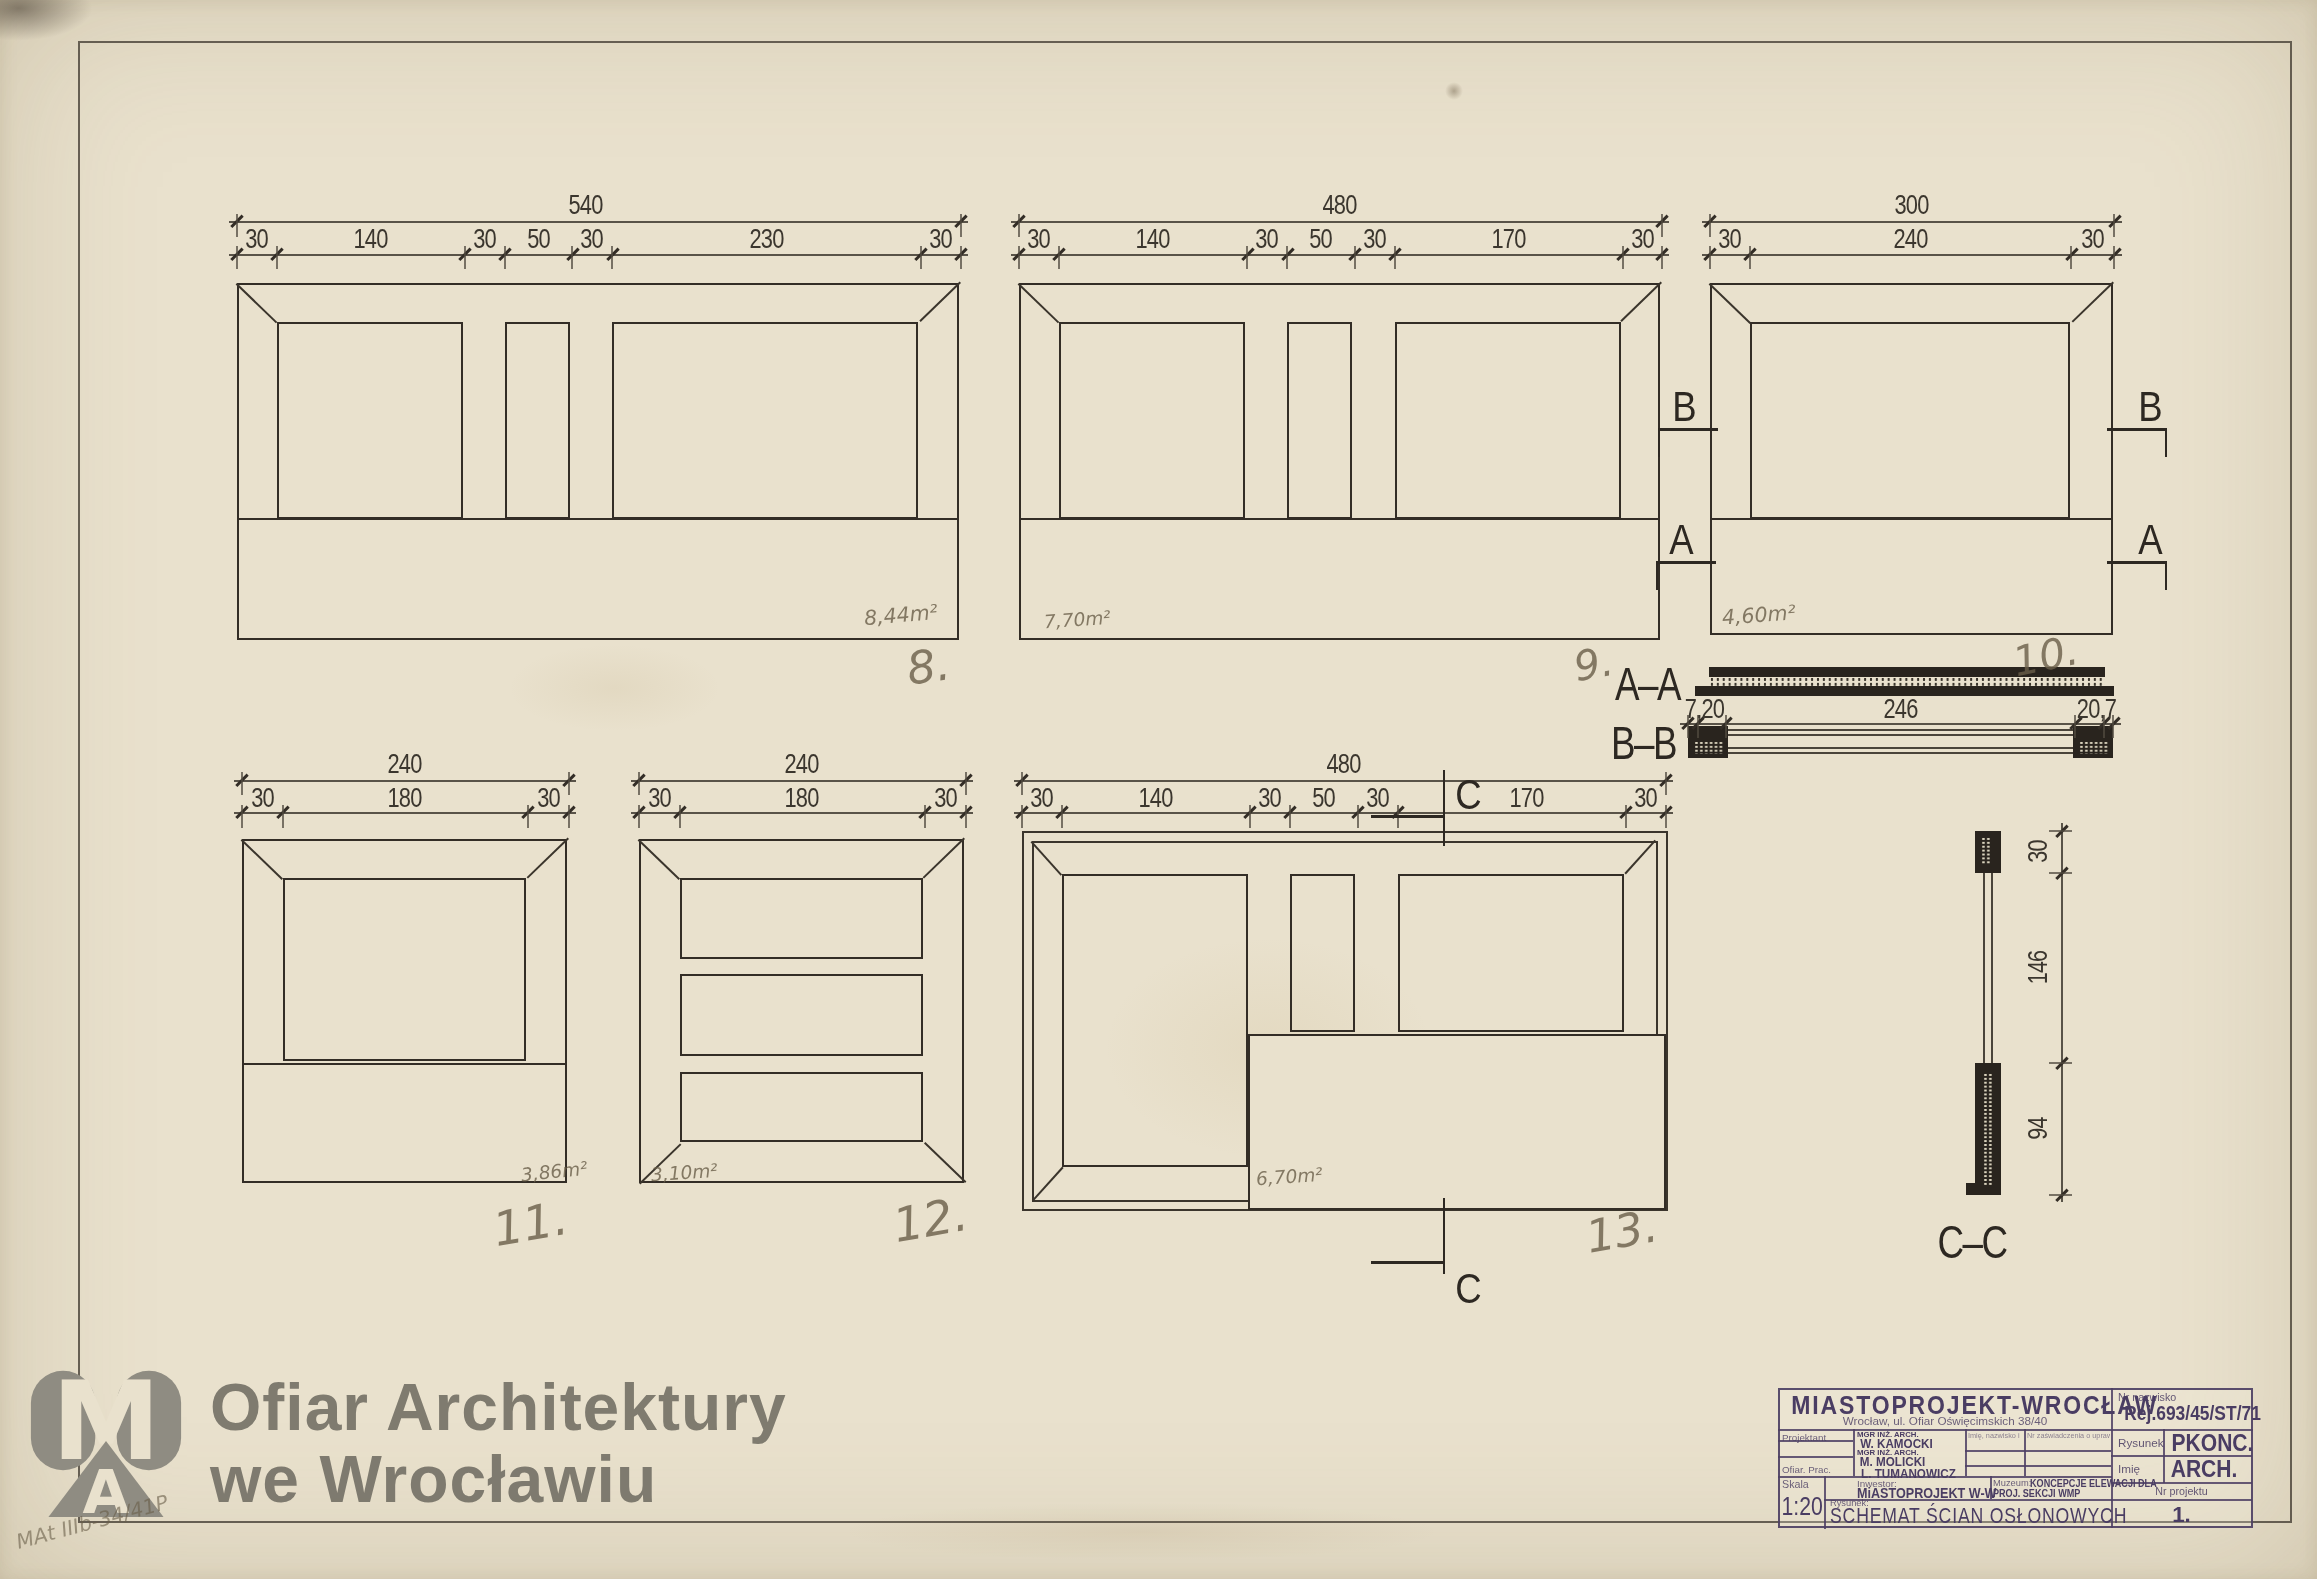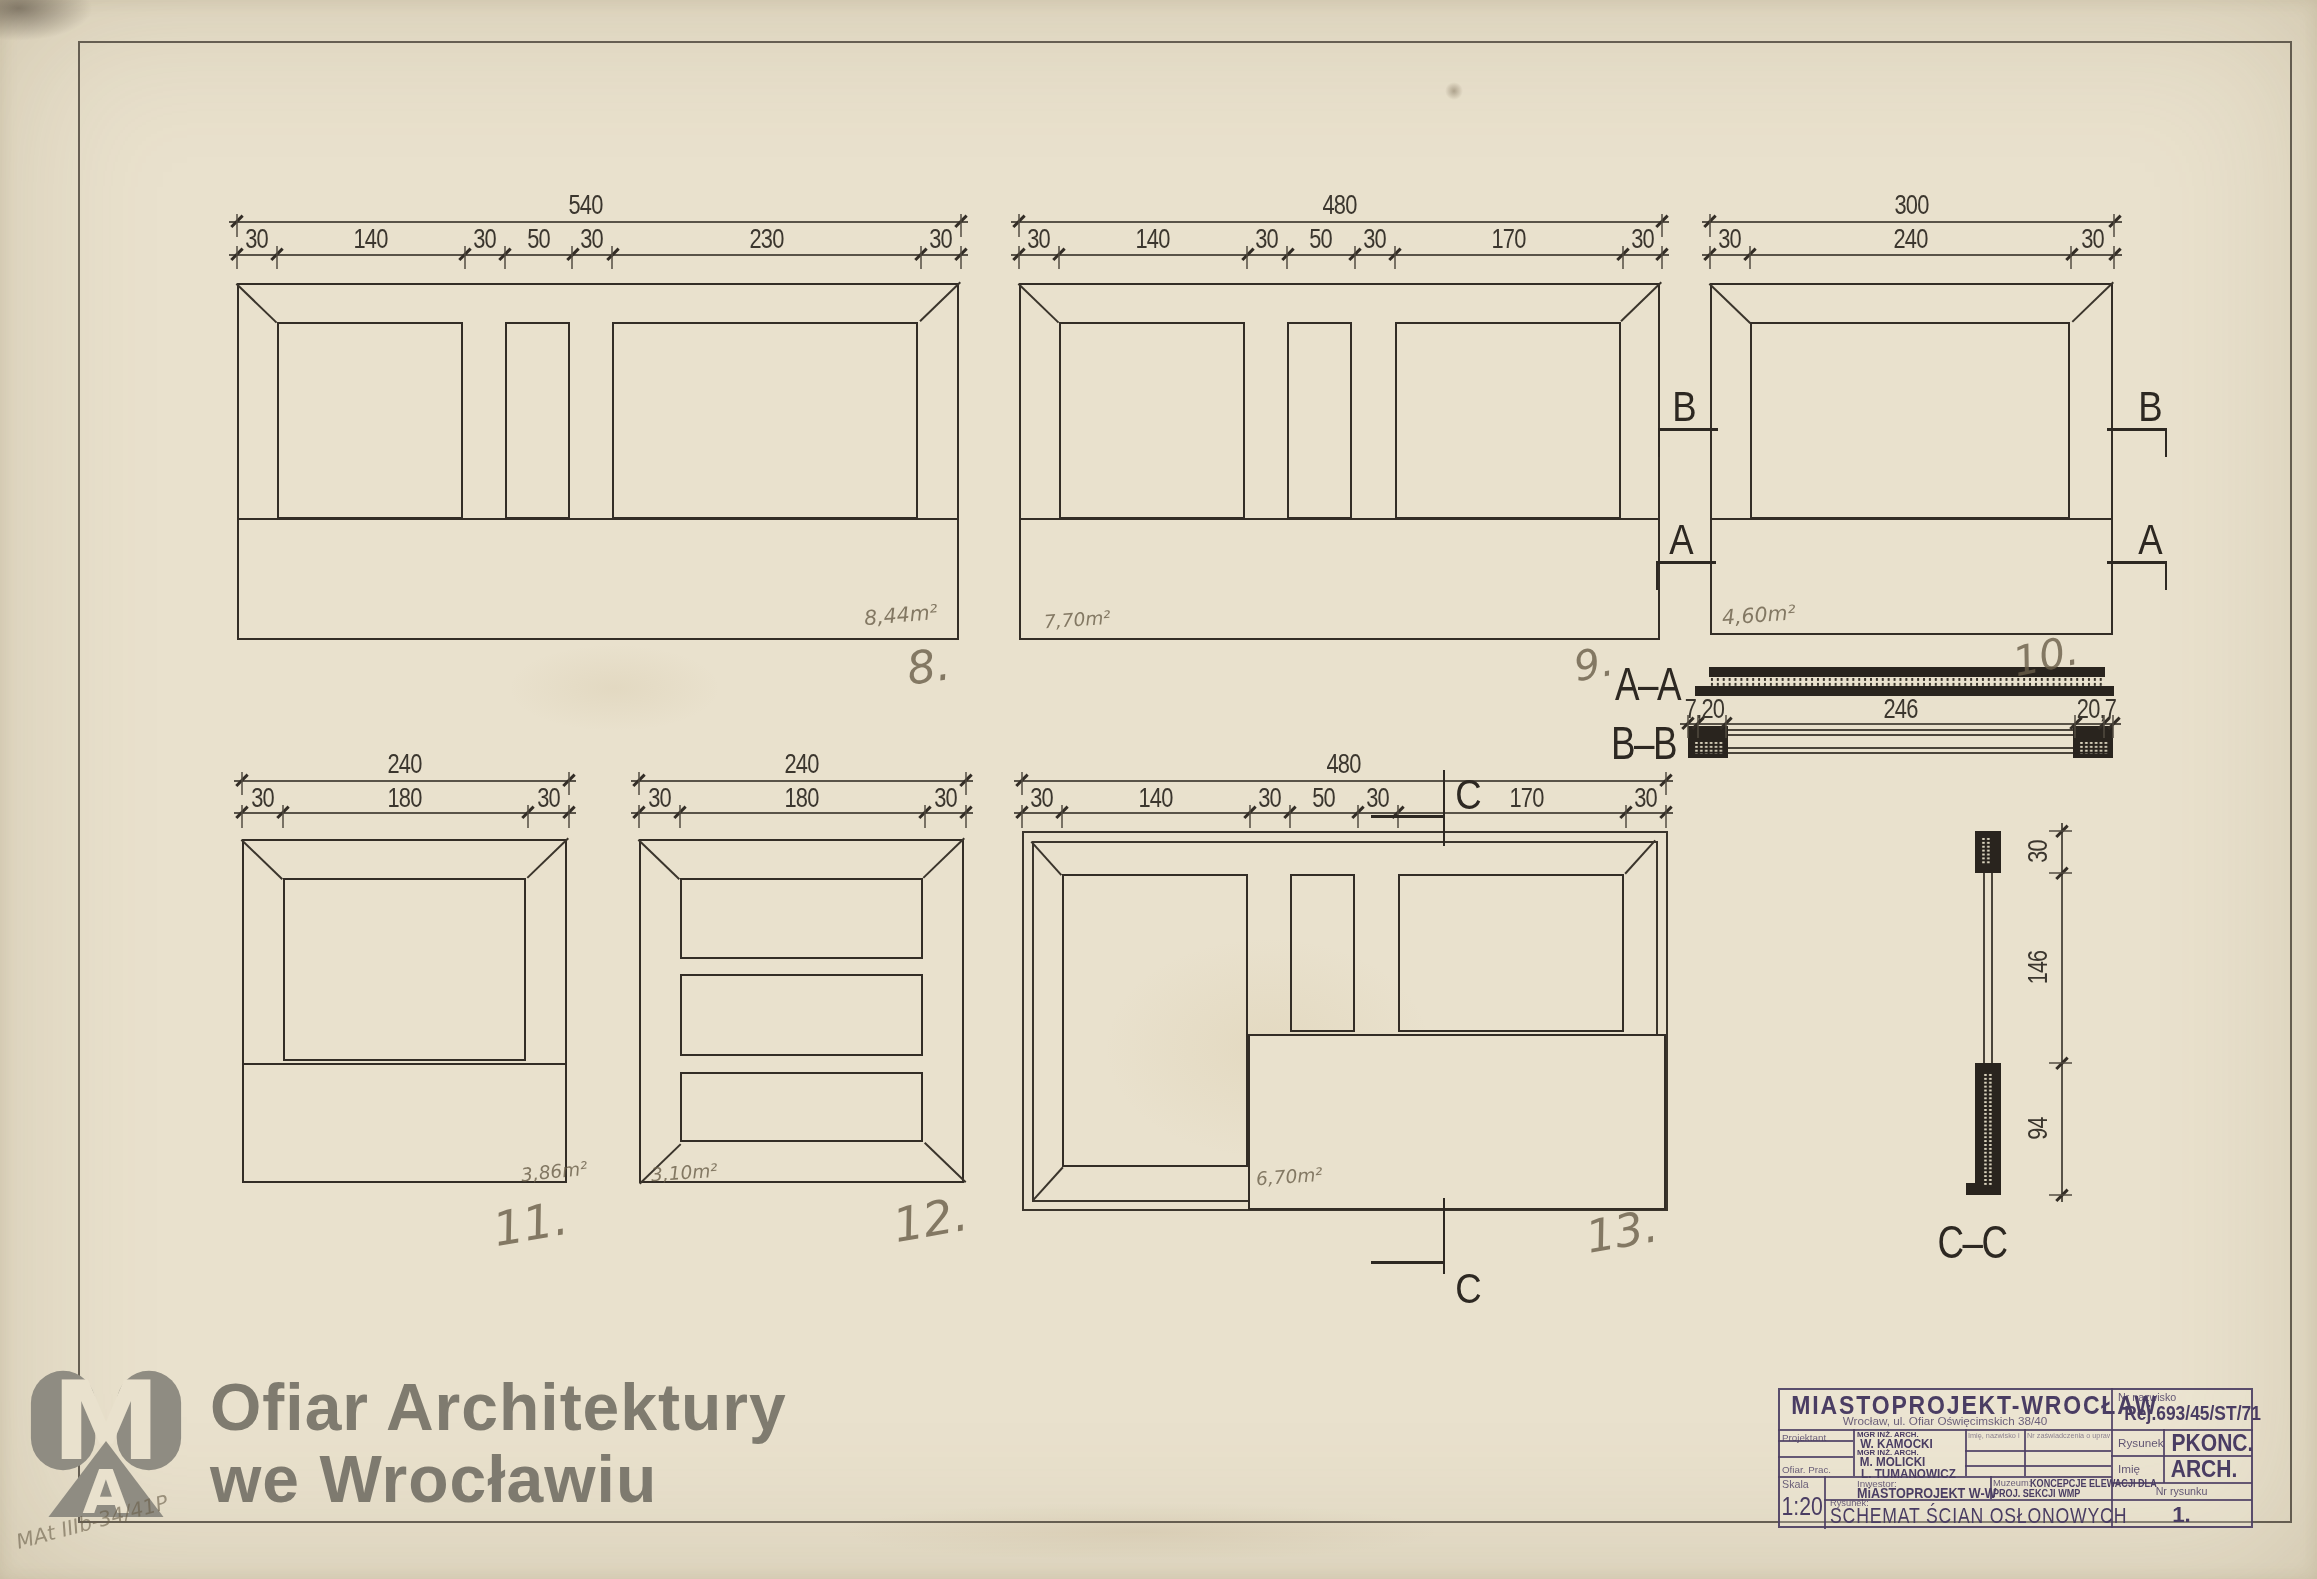--- a/index.html
+++ b/index.html
@@ -159,21 +159,21 @@
   <div class="tb-line" style="left:1824px;top:1499px;width:288px;height:2px;"></div>
 
   <div class="tb-text" style="left:1778px;top:1391px;width:334px;text-align:center;font-size:25px;font-weight:bold;letter-spacing:2px;transform:scaleX(.92);">MIASTOPROJEKT-WROCŁAW</div>
   <div class="tb-text" style="left:1778px;top:1414px;width:334px;text-align:center;font-size:11.7px;opacity:.8;">Wrocław, ul. Ofiar Oświęcimskich 38/40</div>
   <div class="tb-text" style="left:2118px;top:1391px;font-size:10.7px;opacity:.85;">Nr nazwisko</div>
   <div class="tb-text" style="left:2114px;top:1401px;width:137px;text-align:center;font-size:20.5px;font-weight:bold;transform:scaleX(.85);">Rej.693/45/ST/71</div>
   <div class="tb-text" style="left:2118px;top:1436px;font-size:11.7px;opacity:.85;">Rysunek</div>
   <div class="tb-text" style="left:2167px;top:1430px;font-size:23.4px;font-weight:bold;transform:scaleX(.9);">PKONC.</div>
   <div class="tb-text" style="left:2118px;top:1462px;font-size:11.7px;opacity:.85;">Imię</div>
   <div class="tb-text" style="left:2167px;top:1456px;font-size:23.4px;font-weight:bold;transform:scaleX(.9);">ARCH.</div>
-  <div class="tb-text" style="left:2111px;top:1485px;width:141px;text-align:center;font-size:10.7px;opacity:.85;">Nr rysunku</div>
+  <div class="tb-text" style="left:2111px;top:1485px;width:141px;text-align:center;font-size:10.7px;opacity:.85;">Nr projektu</div>
   <div class="tb-text" style="left:2111px;top:1502px;width:141px;text-align:center;font-size:22.4px;font-weight:bold;">1.</div>
   <div class="tb-text" style="left:1782px;top:1432px;font-size:9.8px;opacity:.8;">Projektant</div>
   <div class="tb-text" style="left:1782px;top:1464px;font-size:9.8px;opacity:.8;">Ofiar. Prac.</div>
   <div class="tb-text" style="left:1968px;top:1431px;width:54px;font-size:7.3px;opacity:.6;overflow:hidden;">Imię, nazwisko i nr upr.</div>
   <div class="tb-text" style="left:2027px;top:1431px;width:83px;font-size:7.3px;opacity:.6;overflow:hidden;">Nr zaświadczenia o uprawn.</div>
 
   <div class="tb-text" style="left:1857px;top:1430px;font-size:7.8px;font-weight:bold;">MGR INŻ. ARCH.</div>
   <div class="tb-text" style="left:1857px;top:1437px;font-size:12.7px;font-weight:bold;transform:scaleX(.92);">W. KAMOCKI</div>
   <div class="tb-text" style="left:1857px;top:1448px;font-size:7.8px;font-weight:bold;">MGR INŻ. ARCH.</div>
   <div class="tb-text" style="left:1857px;top:1455px;font-size:12.7px;font-weight:bold;transform:scaleX(.92);">M. MOLICKI</div>

